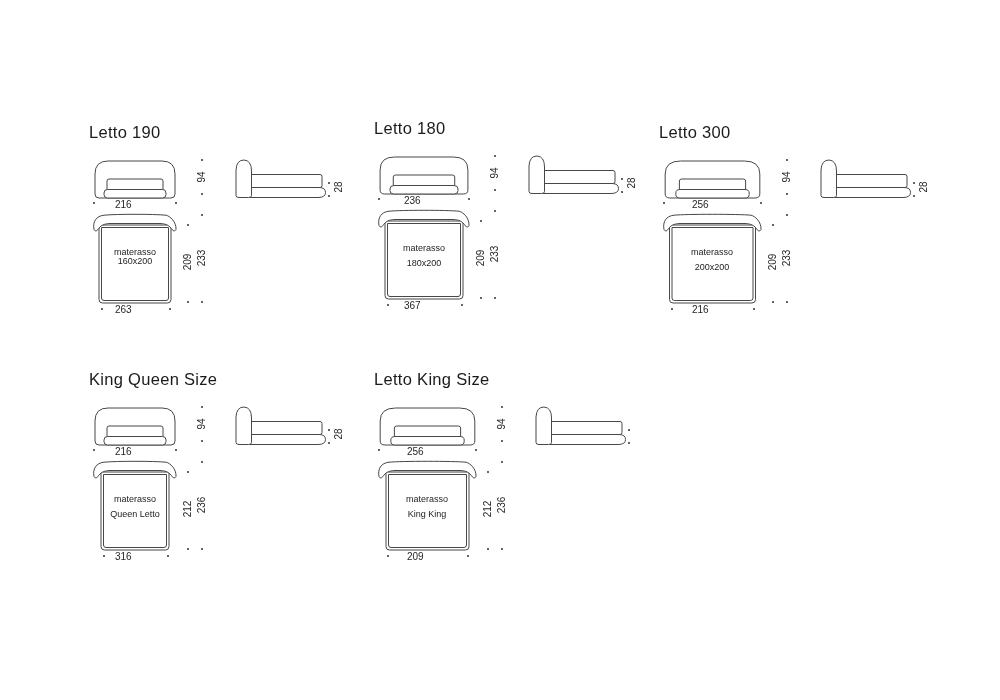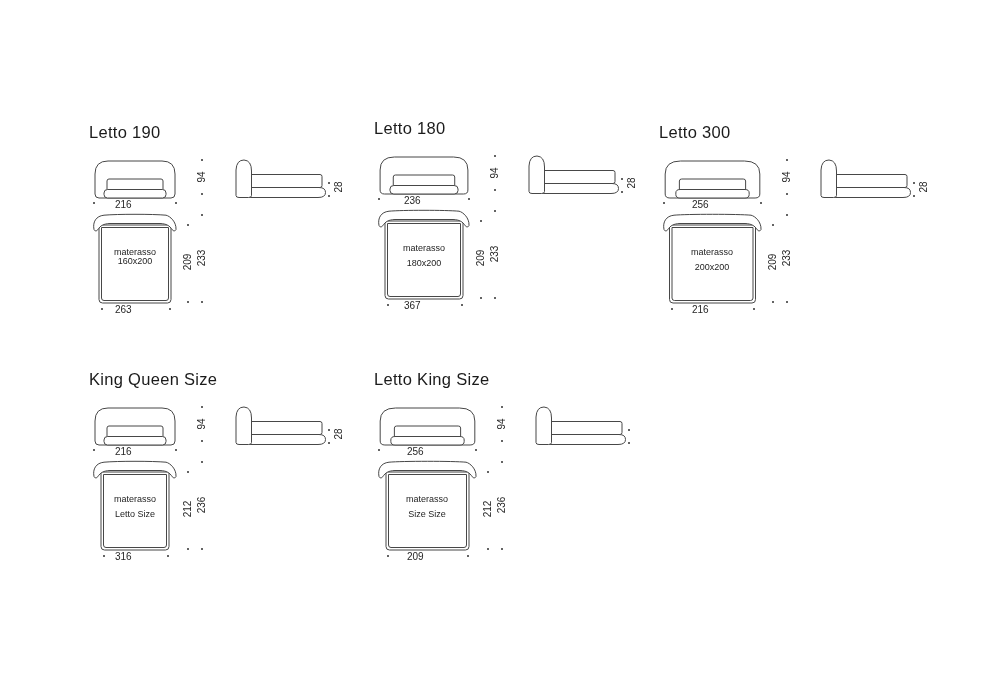--- a/index.html
+++ b/index.html
@@ -152,21 +152,21 @@
     </svg>
     <svg style="left:4px;top:93px" width="86" height="90" viewBox="0 0 86 90">
       <path fill="#fff" d="M9,12 L77,12 L77,86.5 Q77,90 73.5,90 L12.5,90 Q9,90 9,86.5 Z"></path>
       <path fill="none" d="M11.5,14.5 L74.5,14.5 L74.5,85 Q74.5,87.5 72,87.5 L14,87.5 Q11.5,87.5 11.5,85 Z"></path>
       <path fill="#fff" d="M2,16.5 C0.5,9 4,3 12,2.2 C25,1 61,1 74,2.2 C78,3 84.5,9 84,16.5 C83.4,18.3 81.2,18.3 80.3,16.8 C77.5,12.5 74.5,10.8 68,10.5 L18,10.5 C11.5,10.8 8.5,12.5 5.7,16.8 C4.8,18.3 2.6,18.3 2,16.5 Z"></path>
     </svg>
     <div class="dim" style="left:27px;top:79px">216</div>
     <div class="vdim" style="left:99px;top:51px">94</div>
     <div class="vdim" style="left:236px;top:61px">28</div>
     <div class="mat" style="left:7px;top:127px">materasso</div>
-    <div class="mat" style="left:7px;top:142px">Letto Size</div>
+    <div class="mat" style="left:7px;top:142px">Queen Letto</div>
     <div class="vdim" style="left:85px;top:136px">212</div>
     <div class="vdim" style="left:99px;top:132px">236</div>
     <div class="dim" style="left:27px;top:184px">316</div>
     <div class="dot" style="left:113px;top:39px"></div>
     <div class="dot" style="left:113px;top:73px"></div>
     <div class="dot" style="left:240px;top:62px"></div>
     <div class="dot" style="left:240px;top:75px"></div>
     <div class="dot" style="left:5px;top:82px"></div>
     <div class="dot" style="left:87px;top:82px"></div>
     <div class="dot" style="left:99px;top:104px"></div>
@@ -191,21 +191,21 @@
     </svg>
     <svg style="left:4px;top:93px" width="101" height="90" viewBox="0 0 101 90">
       <path fill="#fff" d="M9,12 L92,12 L92,86.5 Q92,90 88.5,90 L12.5,90 Q9,90 9,86.5 Z"></path>
       <path fill="none" d="M11.5,14.5 L89.5,14.5 L89.5,85 Q89.5,87.5 87,87.5 L14,87.5 Q11.5,87.5 11.5,85 Z"></path>
       <path fill="#fff" d="M2,16.5 C0.5,9 4,3 12,2.2 C25,1 76,1 89,2.2 C93,3 99.5,9 99,16.5 C98.4,18.3 96.2,18.3 95.3,16.8 C92.5,12.5 89.5,10.8 83,10.5 L18,10.5 C11.5,10.8 8.5,12.5 5.7,16.8 C4.8,18.3 2.6,18.3 2,16.5 Z"></path>
     </svg>
     <div class="dim" style="left:34px;top:79px">256</div>
     <div class="vdim" style="left:114px;top:51px">94</div>
     <div class="vdim" style="left:251px;top:61px"></div>
     <div class="mat" style="left:14px;top:127px">materasso</div>
-    <div class="mat" style="left:14px;top:142px">Size Size</div>
+    <div class="mat" style="left:14px;top:142px">King King</div>
     <div class="vdim" style="left:100px;top:136px">212</div>
     <div class="vdim" style="left:114px;top:132px">236</div>
     <div class="dim" style="left:34px;top:184px">209</div>
     <div class="dot" style="left:128px;top:39px"></div>
     <div class="dot" style="left:128px;top:73px"></div>
     <div class="dot" style="left:255px;top:62px"></div>
     <div class="dot" style="left:255px;top:75px"></div>
     <div class="dot" style="left:5px;top:82px"></div>
     <div class="dot" style="left:102px;top:82px"></div>
     <div class="dot" style="left:114px;top:104px"></div>

